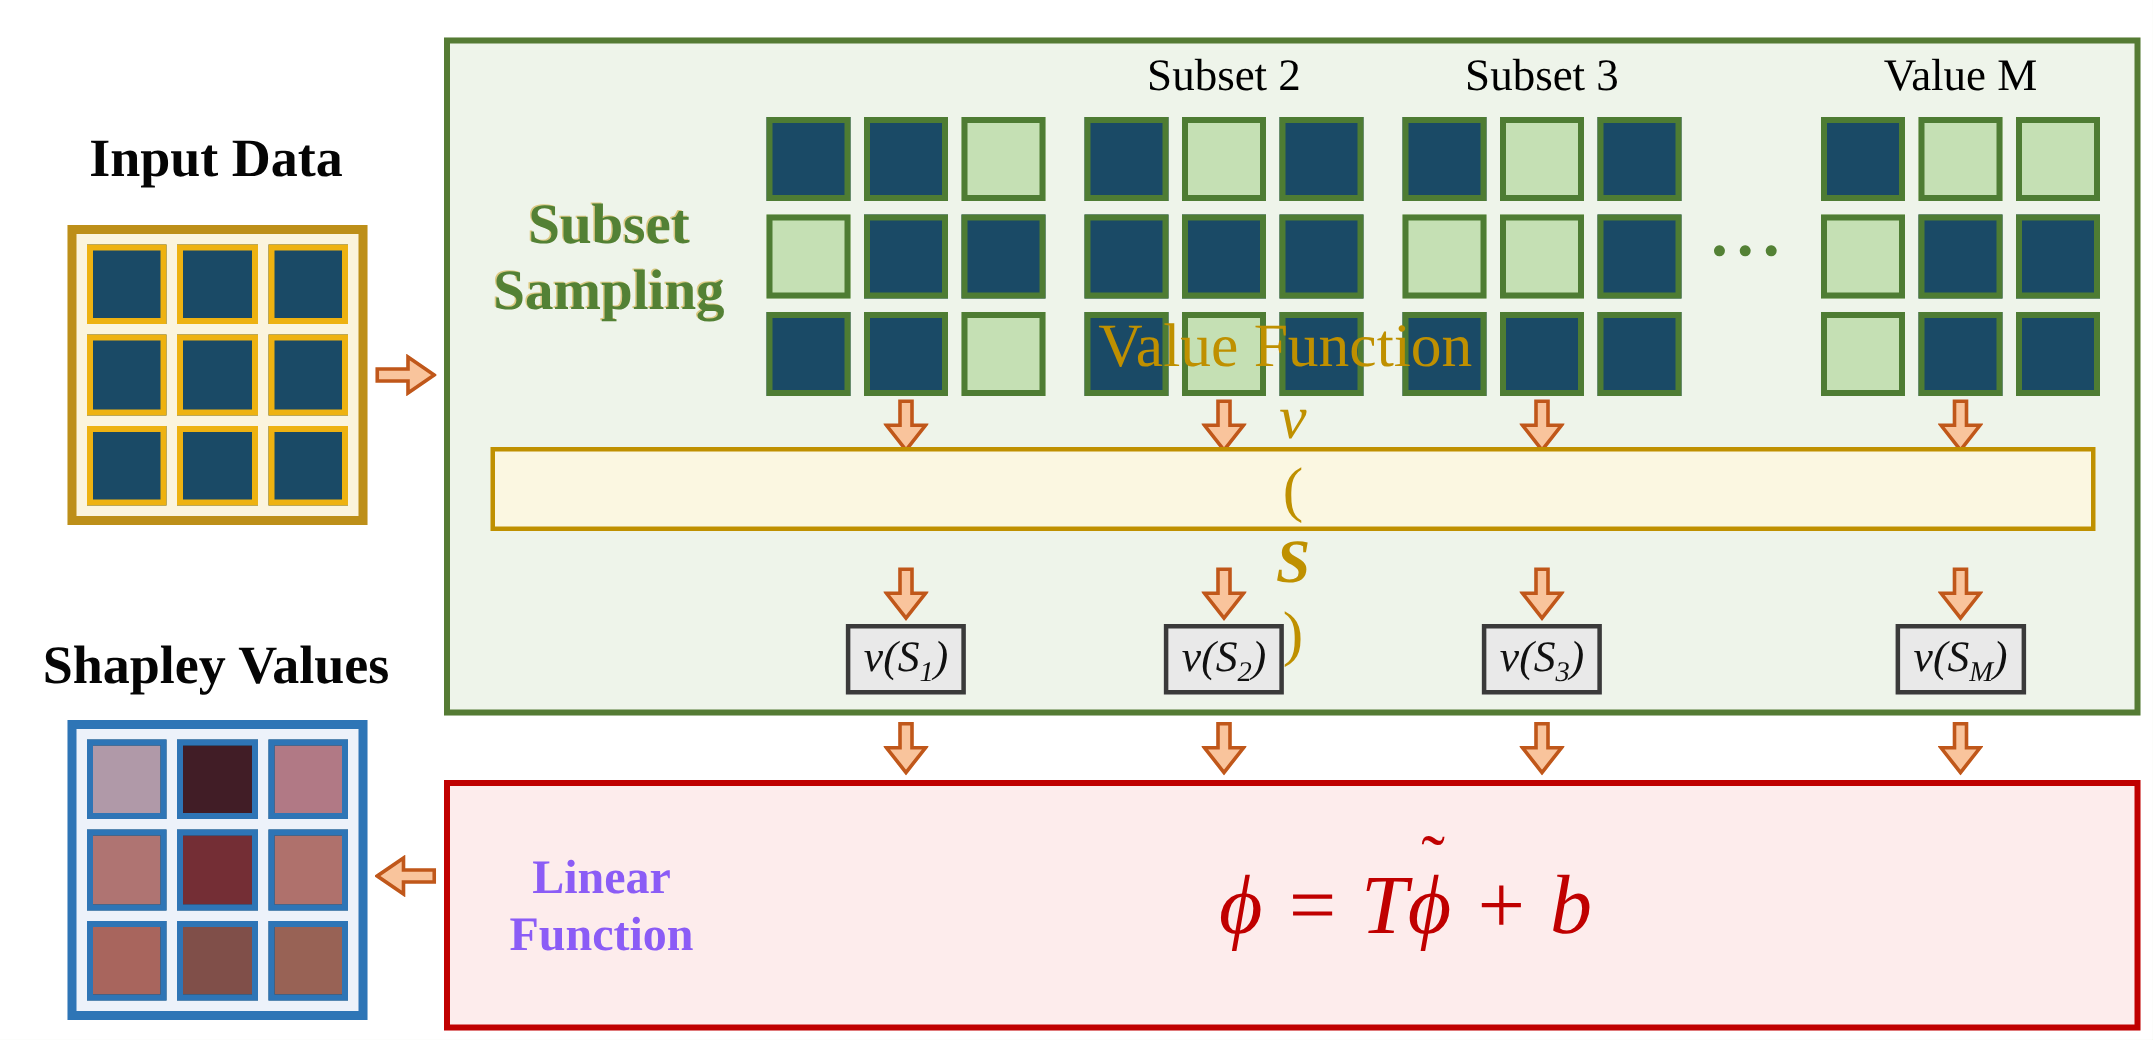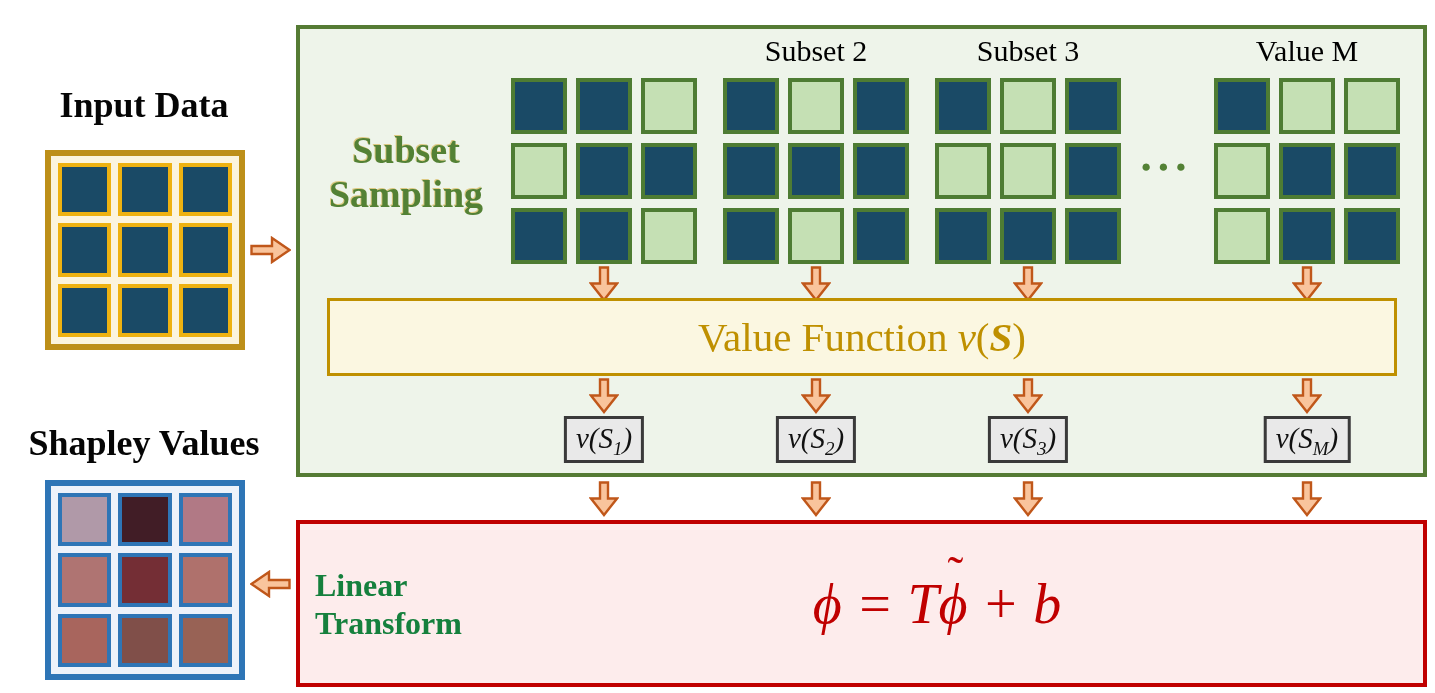--- a/index.html
+++ b/index.html
@@ -41,45 +41,45 @@
   }
   .sub-grid .cell{position:relative;overflow:hidden;box-sizing:border-box;border:4px solid #4e7c33;background:#1a4a66;}
   .sub-grid .cell.masked{background:#c5e0b4;}
   .c1{left:211px}.c2{left:423px}.c3{left:635px}.c4{left:914px}
 
   #dots{position:absolute;left:807px;top:128px;width:120px;text-align:center;
         color:#538135;font-size:17px;font-weight:bold;letter-spacing:7px;}
 
   
   #value-box{
-    position:absolute;left:27px;top:269px;width:1070px;height:78px;box-sizing:border-box;
+    position:absolute;left:27px;top:269px;width:1070px;height:56px;box-sizing:border-box;
     border:3px solid #bf9000;background:#fbf7e1;
     display:flex;align-items:center;justify-content:center;
-    font-size:41px;color:#bf9000;white-space:pre;
+    font-size:41px;color:#bf9000;white-space:pre;flex-direction:column;
   }
   #value-box .it{font-style:italic;}
   #value-box .bit{font-style:italic;font-weight:bold;}
 
   
   .vb{
     position:absolute;top:387px;transform:translateX(-50%);box-sizing:border-box;
     border:3px solid #3a3a3a;background:#e9e9e9;padding:3px 9px 5px 9px;
     font-style:italic;font-size:29px;color:#111;white-space:nowrap;
   }
   .vb sub{font-size:19px;line-height:0;}
   .v1{left:304px}.v2{left:516px}.v3{left:728px}.v4{left:1007px}
 
   
   #red-box{
     position:absolute;left:296px;top:520px;width:1131px;height:167px;box-sizing:border-box;
     border:4px solid #c00000;background:#fdecec;
   }
   #lt-label{
     position:absolute;left:15px;top:50%;transform:translateY(-50%);width:172px;
-    text-align:left;font-weight:bold;font-size:32px;line-height:1.2;color:#15803d;
+    text-align:center;font-weight:bold;font-size:32px;line-height:1.2;color:#8b5cf6;
   }
   #formula{
     position:absolute;left:395px;top:50%;transform:translateY(-50%);width:400px;
     text-align:center;font-style:italic;font-size:56px;color:#c00000;white-space:pre;
   }
   .tld{position:relative;display:inline-block;}
   .tld .mark{position:absolute;top:-0.52em;left:58%;transform:translateX(-50%);
              font-style:normal;font-size:0.85em;}
 
   
@@ -283,20 +283,20 @@
   <svg class="barrow adown r3 stage-a3" viewBox="0 0 30 36">
       <path d="M11 1.5 H19 V17.5 H28 L15 34 L2 17.5 H11 Z"></path>
     </svg>
   <svg class="barrow adown r3 stage-a4" viewBox="0 0 30 36">
       <path d="M11 1.5 H19 V17.5 H28 L15 34 L2 17.5 H11 Z"></path>
     </svg>
 
   <div id="red-box">
     <div id="lt-label">
       <span>Linear</span><br>
-      <span>Transform</span>
+      <span>Function</span>
     </div>
     <div id="formula">
       <span>ϕ = T</span><span class="tld"><span class="mark">˜</span><span>ϕ</span></span><span> + b</span>
     </div>
   </div>
 
 </div>
 
 </body></html>

